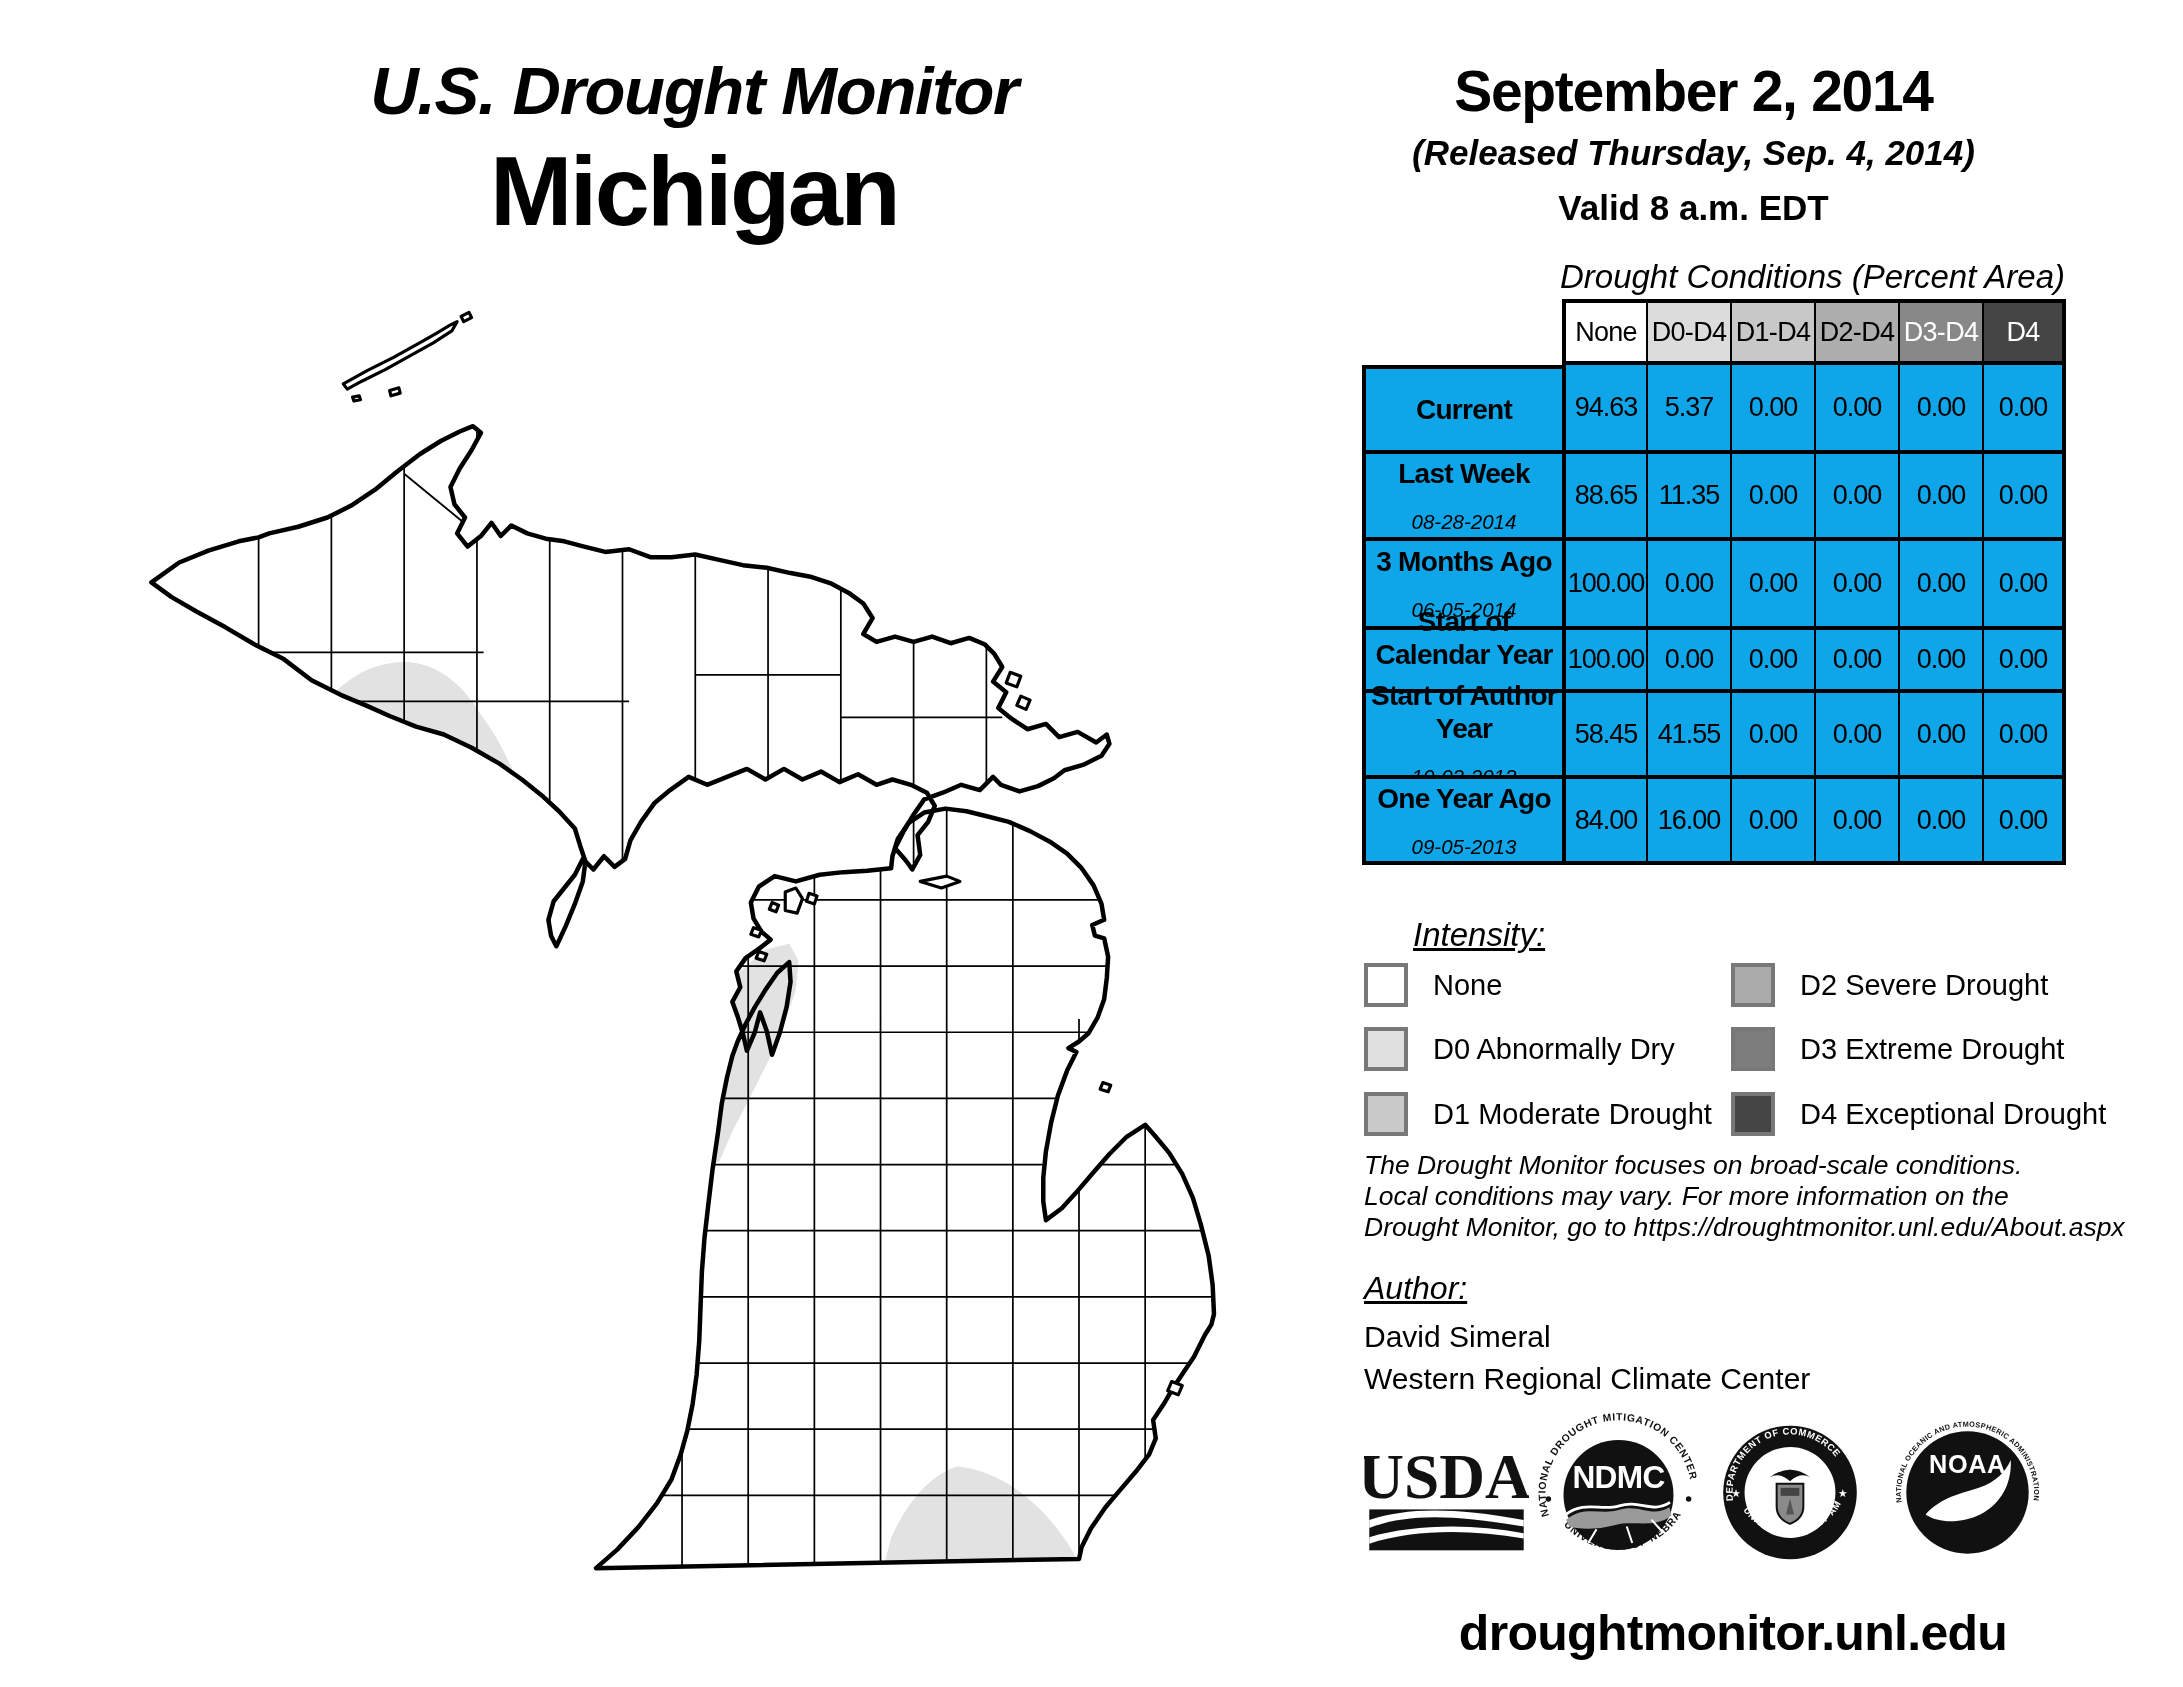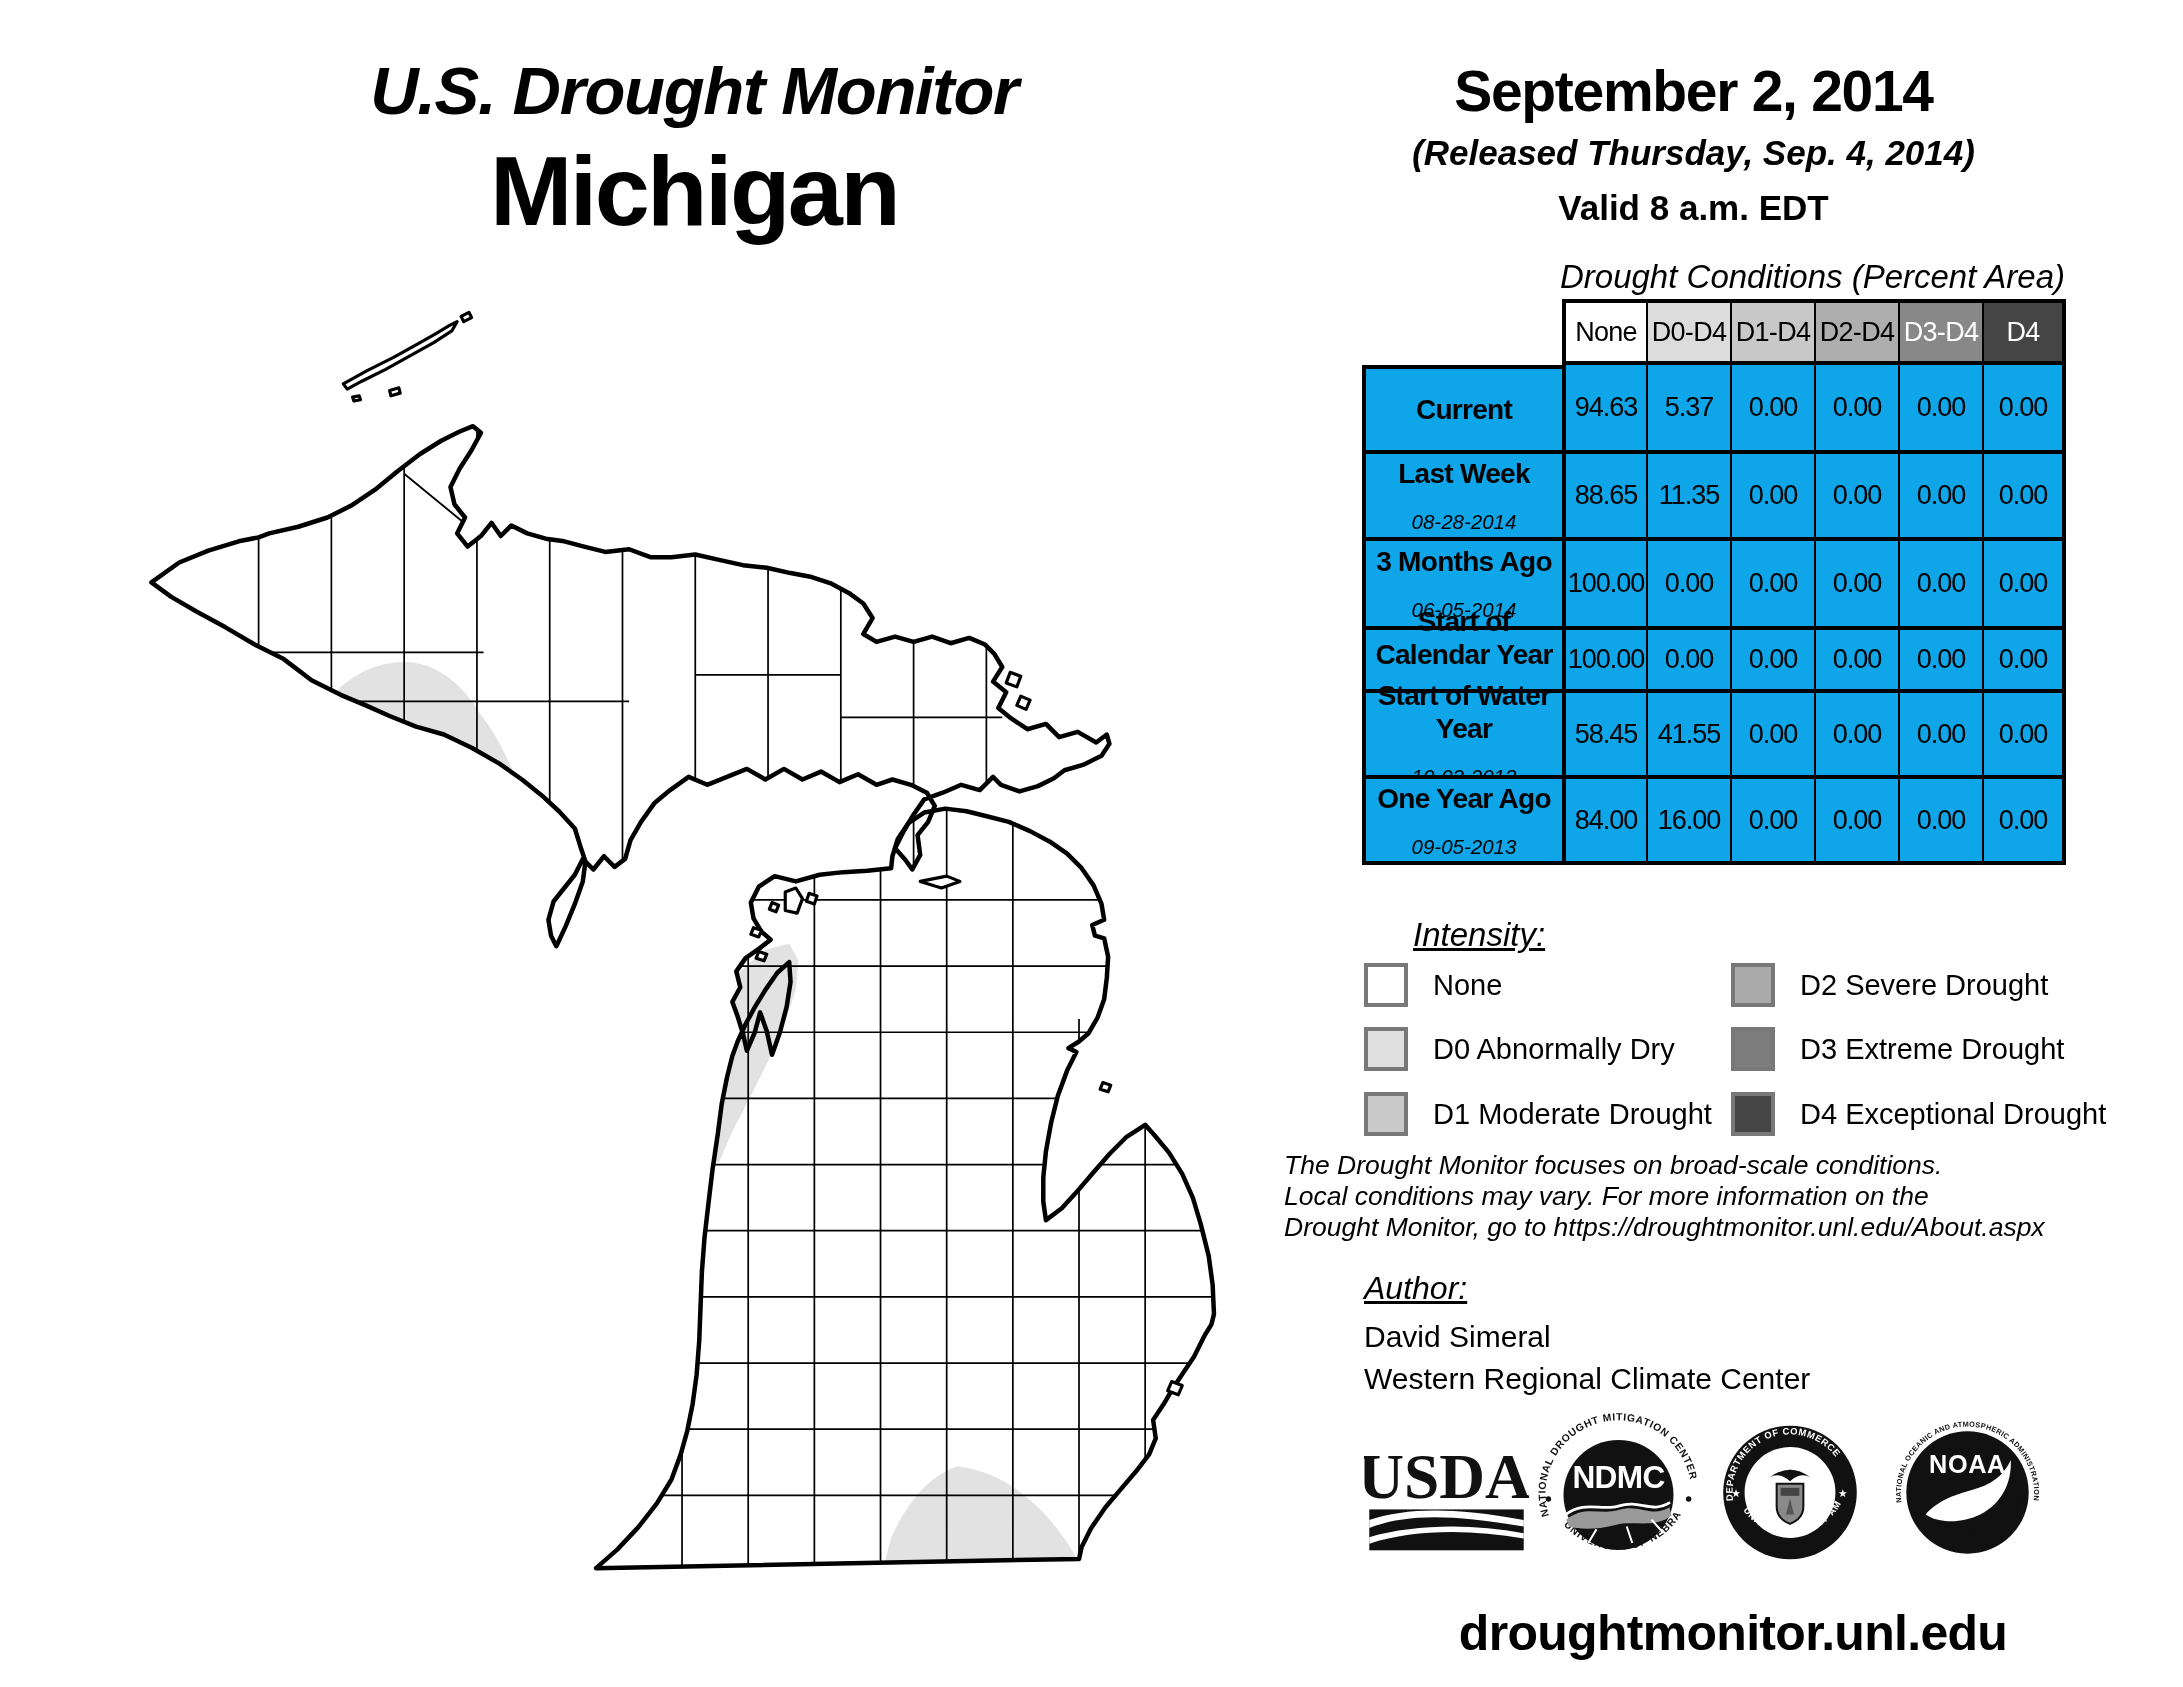--- a/index.html
+++ b/index.html
@@ -31,21 +31,21 @@
   #dm-table .vcell{border-left:2.6px solid #000;border-bottom:4.6px solid #000;font-size:27px;letter-spacing:-1px;}
   #dm-table .vcell.firstv{border-left:4px solid #000;}
   #dm-table .vcell.last{border-right:4.6px solid #000;}
   #dm-table .lcell.row1{border-top:4.6px solid #000;}
   
   .intensity-head{left:1413px;top:916px;font-size:33px;font-style:italic;text-decoration:underline;}
   .leg-item{display:flex;align-items:center;}
   .leg-swatch{width:44px;height:44px;border:4px solid #787878;box-sizing:border-box;flex:0 0 auto;}
   .leg-label{font-size:29px;margin-left:25px;white-space:nowrap;}
   
-  .notes{left:1284px;top:1150px;width:761px;font-size:26.5px;font-style:italic;line-height:31px;}
+  .notes{left:1364px;top:1150px;width:761px;font-size:26.5px;font-style:italic;line-height:31px;}
   .author-head{left:1364px;top:1270px;font-size:32px;font-style:italic;text-decoration:underline;}
   .author-name{left:1364px;top:1320px;font-size:30px;}
   .author-org{left:1364px;top:1362px;font-size:30px;}
   .site-url{left:1422px;top:1604px;width:622px;text-align:center;font-size:50px;font-weight:bold;letter-spacing:-0.7px;}
   .logo{position:absolute;}
 </style>
 </head>
 <body>
 
 <div id="page">
@@ -162,21 +162,21 @@
       <div class="rdate">01-02-2014</div>
     </div>
     <div class="cell vcell firstv">100.00</div>
     <div class="cell vcell">0.00</div>
     <div class="cell vcell">0.00</div>
     <div class="cell vcell">0.00</div>
     <div class="cell vcell">0.00</div>
     <div class="cell vcell last">0.00</div>
 
     <div class="cell lcell" style="height:86px">
-      <div class="rlabel">Start of Water Year</div>
+      <div class="rlabel">Start of Author Year</div>
       <div class="rdate">10-03-2013</div>
     </div>
     <div class="cell vcell firstv">58.45</div>
     <div class="cell vcell">41.55</div>
     <div class="cell vcell">0.00</div>
     <div class="cell vcell">0.00</div>
     <div class="cell vcell">0.00</div>
     <div class="cell vcell last">0.00</div>
 
     <div class="cell lcell" style="height:86px">

